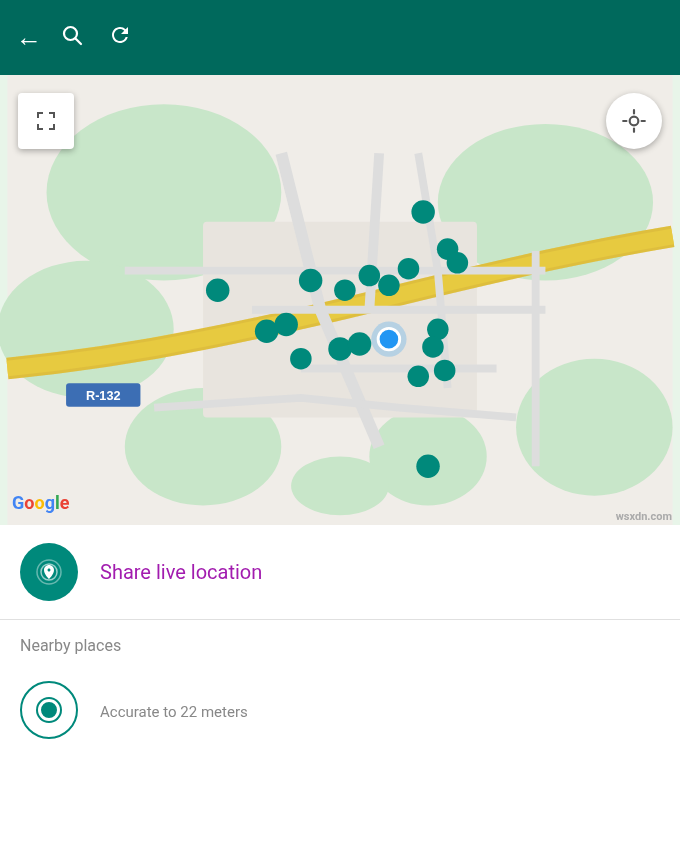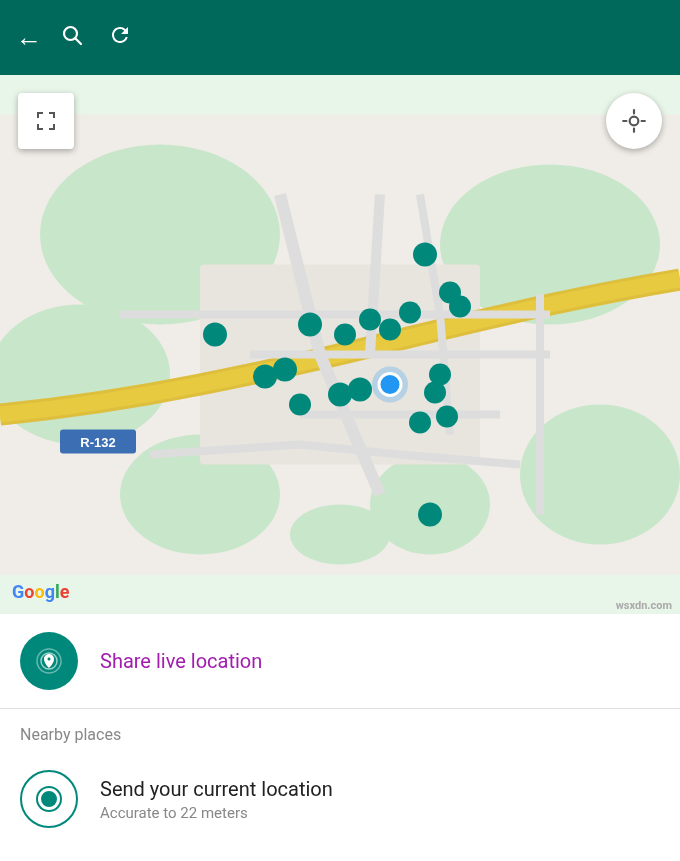--- a/index.html
+++ b/index.html
@@ -41,21 +41,21 @@
     .header-icon {
       font-size: 24px;
       color: #fff;
       cursor: pointer;
     }
 
     
     .map-container {
       position: relative;
       width: 680px;
-      height: 539px;
+      height: 450px;
       overflow: hidden;
       background: #e8f5e9;
     }
 
     
     .map-svg {
       width: 100%;
       height: 100%;
     }
 
@@ -310,16 +310,15 @@
 
 <div class="nearby-header">
   <span>Nearby places</span>
 </div>
 
 <div class="current-location-row">
   <div class="current-location-icon">
     <div class="current-location-icon-inner"></div>
   </div>
   <div class="current-location-texts">
-    <div class="current-location-title">Send your current location</div>
     <div class="current-location-subtitle">Accurate to 22 meters</div>
   </div>
 </div>
 
 </body></html>

